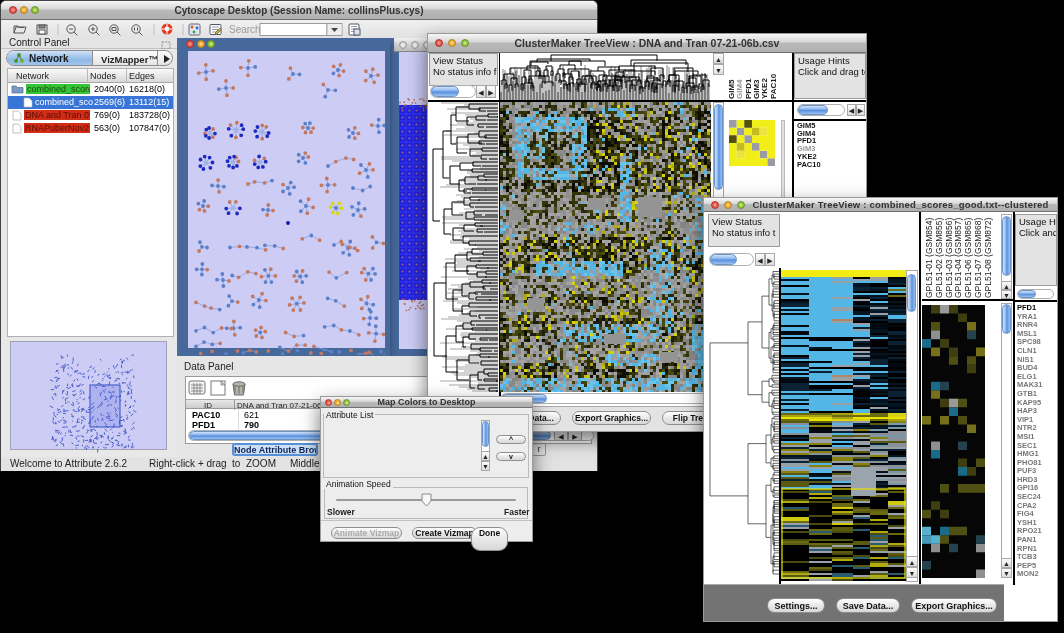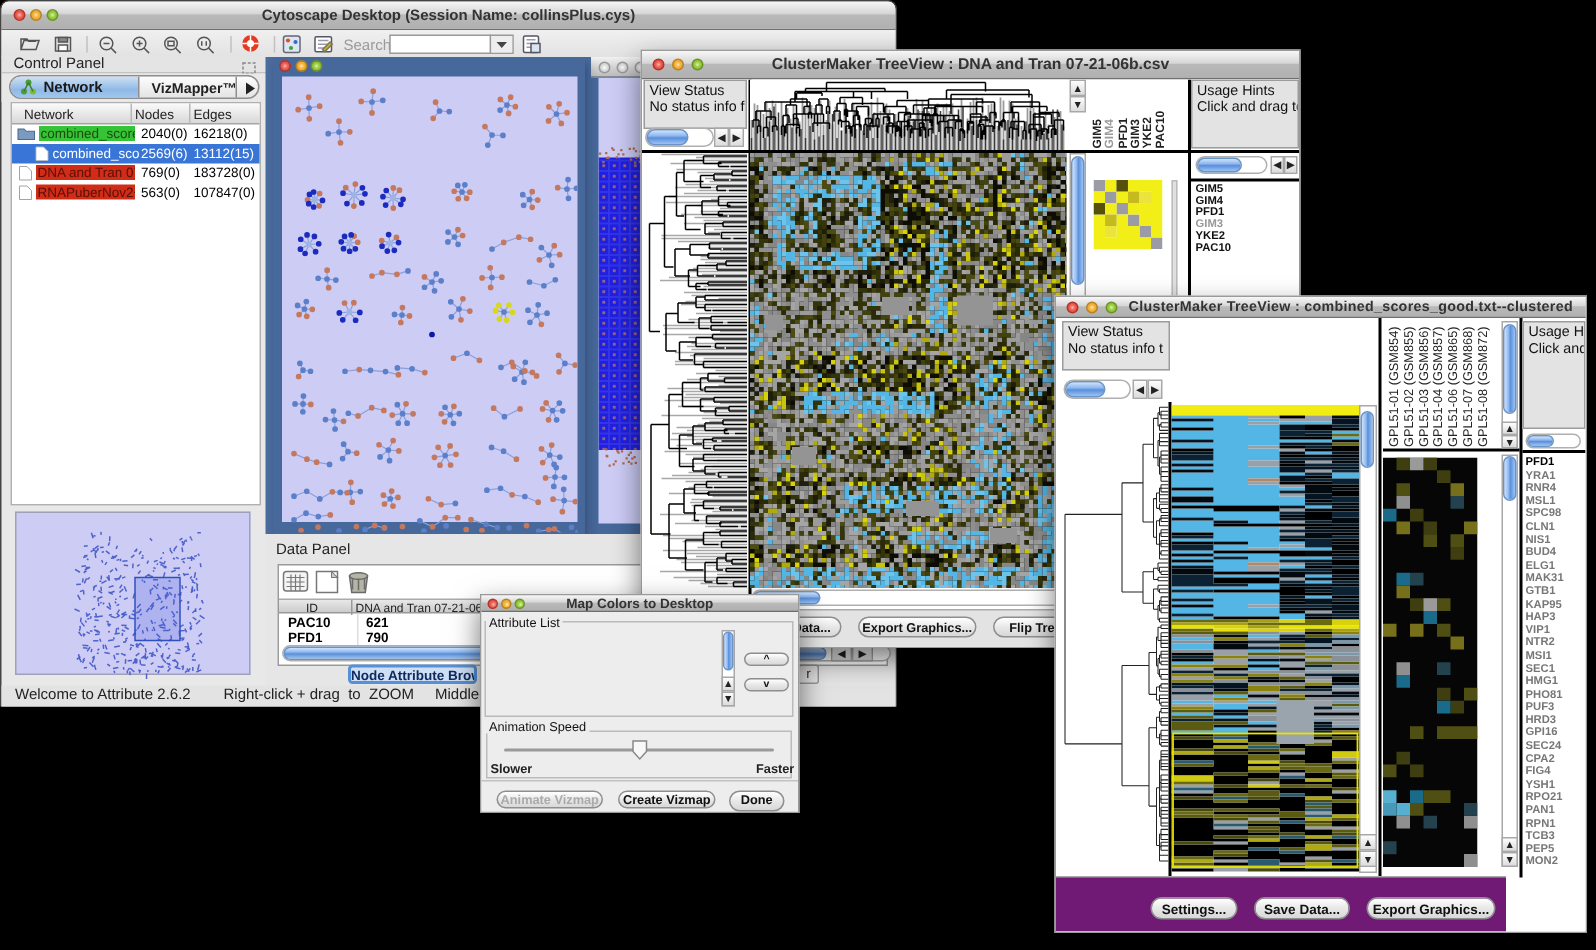--- a/index.html
+++ b/index.html
@@ -188,21 +188,21 @@
             <path d="M47 7v7 M51 7.5v7 M55 7v7" fill="none"></path>
           </g>
       </svg>
       <div class="abs" style="left:0;top:22px;width:405px;height:10px;background:linear-gradient(#e8e8e8,#cccccc);border-top:1px solid #aaa;border-bottom:1px solid #999;font-size:8px;color:#222;">
         <span style="position:absolute;left:18px;top:1px;">ID</span>
         <span style="position:absolute;left:51px;top:1px;">DNA and Tran 07-21-06b</span>
         <div class="abs" style="left:48px;top:0;width:1px;height:10px;background:#999;"></div>
       </div>
       <div class="abs" style="left:0;top:33px;width:405px;height:10px;font-size:9px;font-weight:bold;">
         <span style="position:absolute;left:6px;top:0;">PAC10</span>
-          <span style="position:absolute;left:58px;top:0;font-weight:bold;">621</span>
+          <span style="position:absolute;left:58px;top:0;font-weight:normal;">621</span>
       </div>
       <div class="abs" style="left:0;top:43px;width:405px;height:10px;font-size:9px;font-weight:bold;">
         <span style="position:absolute;left:6px;top:0;">PFD1</span>
           <span style="position:absolute;left:58px;top:0;font-weight:bold;">790</span>
       </div>
       <div class="abs" style="left:52px;top:32px;width:1px;height:22px;background:#ddd;"></div>
 
       <div class="sbtrack" style="left:2px;top:53px;width:406px;height:11px;border-radius:6px;"></div>
       <div class="sbthumb" style="left:3px;top:54px;width:362px;height:9px;"></div>
       <div class="arrbtn" style="left:368px;top:54px;width:14px;height:10px;line-height:10px;border-radius:0;">◀</div>
@@ -409,21 +409,21 @@
     <div class="arrbtn" style="left:297px;top:346px;width:11px;height:10px;line-height:10px;">▲</div>
     <div class="arrbtn" style="left:297px;top:356px;width:11px;height:10px;line-height:10px;">▼</div>
     <div class="blackline" style="left:309px;top:0;width:1.5px;height:373px;"></div>
 
     <div class="statuspane" style="left:311px;top:2px;width:42px;height:72px;">Usage Hi<br>Click and</div>
     <div class="sbtrack" style="left:313px;top:77px;width:37px;height:10px;"></div>
     <div class="sbthumb" style="left:314px;top:78px;width:18px;height:8px;"></div>
     <div class="blackline" style="left:311px;top:88px;width:42px;height:1.5px;"></div>
     <div class="abs glabel" style="left:313px;top:92px;"><span style="color:#000">PFD1</span><br>YRA1<br>RNR4<br>MSL1<br>SPC98<br>CLN1<br>NIS1<br>BUD4<br>ELG1<br>MAK31<br>GTB1<br>KAP95<br>HAP3<br>VIP1<br>NTR2<br>MSI1<br>SEC1<br>HMG1<br>PHO81<br>PUF3<br>HRD3<br>GPI16<br>SEC24<br>CPA2<br>FIG4<br>YSH1<br>RPO21<br>PAN1<br>RPN1<br>TCB3<br>PEP5<br>MON2</div>
 
-    <div class="abs" style="left:0;top:372px;width:300px;height:37px;background:#701a75;border-top:1px solid #aaa;">
+    <div class="abs" style="left:0;top:372px;width:300px;height:37px;background:#737373;border-top:1px solid #aaa;">
       <div class="macbtn" style="left:63px;top:13px;width:58px;height:15px;line-height:14px;">Settings...</div>
       <div class="macbtn" style="left:132px;top:13px;width:64px;height:15px;line-height:14px;">Save Data...</div>
       <div class="macbtn" style="left:207px;top:13px;width:86px;height:15px;line-height:14px;">Export Graphics...</div>
     </div>
   </div>
 </div>
 
 <div class="win" style="left:320px;top:396px;width:213px;height:146px;background:#ededed;">
   <div class="titlebar" style="height:11px;line-height:11px;font-size:9px;">Map Colors to Desktop</div>
   <div class="tl r" style="left:4px;top:2px;width:7px;height:7px;"></div>
@@ -442,15 +442,15 @@
     <div class="abs" style="left:3px;top:79px;width:204px;height:32px;border:1px solid #bbb;"></div>
     <div class="abs" style="left:15px;top:91px;width:180px;height:2px;background:#9a9a9a;border-radius:1px;"></div>
     <svg width="12" height="14" style="position:absolute;left:100px;top:85px">
         <path d="M1 1 h9 v7 l-4.5 5 -4.5-5 z" fill="#f8f8f8" stroke="#888"></path>
       </svg>
     <span style="position:absolute;left:6px;top:99px;font-size:8.5px;font-weight:bold;color:#222;">Slower</span>
     <span style="position:absolute;left:183px;top:99px;font-size:8.5px;font-weight:bold;color:#222;">Faster</span>
     <div class="abs" style="left:0;top:112px;width:211px;height:1px;background:#c2c2c2;"></div>
     <div class="macbtn" style="left:10px;top:119px;width:71px;height:12px;line-height:11px;font-size:8.5px;color:#aaa;">Animate Vizmap</div>
     <div class="macbtn" style="left:91px;top:119px;width:65px;height:12px;line-height:11px;font-size:8.5px;">Create Vizmap</div>
-    <div class="macbtn" style="left:165px;top:119px;width:37px;height:14px;line-height:11px;font-size:8.5px;">Done</div>
+    <div class="macbtn" style="left:150px;top:119px;width:37px;height:24px;line-height:11px;font-size:8.5px;">Done</div>
   </div>
 </div>
 
 </body></html>

